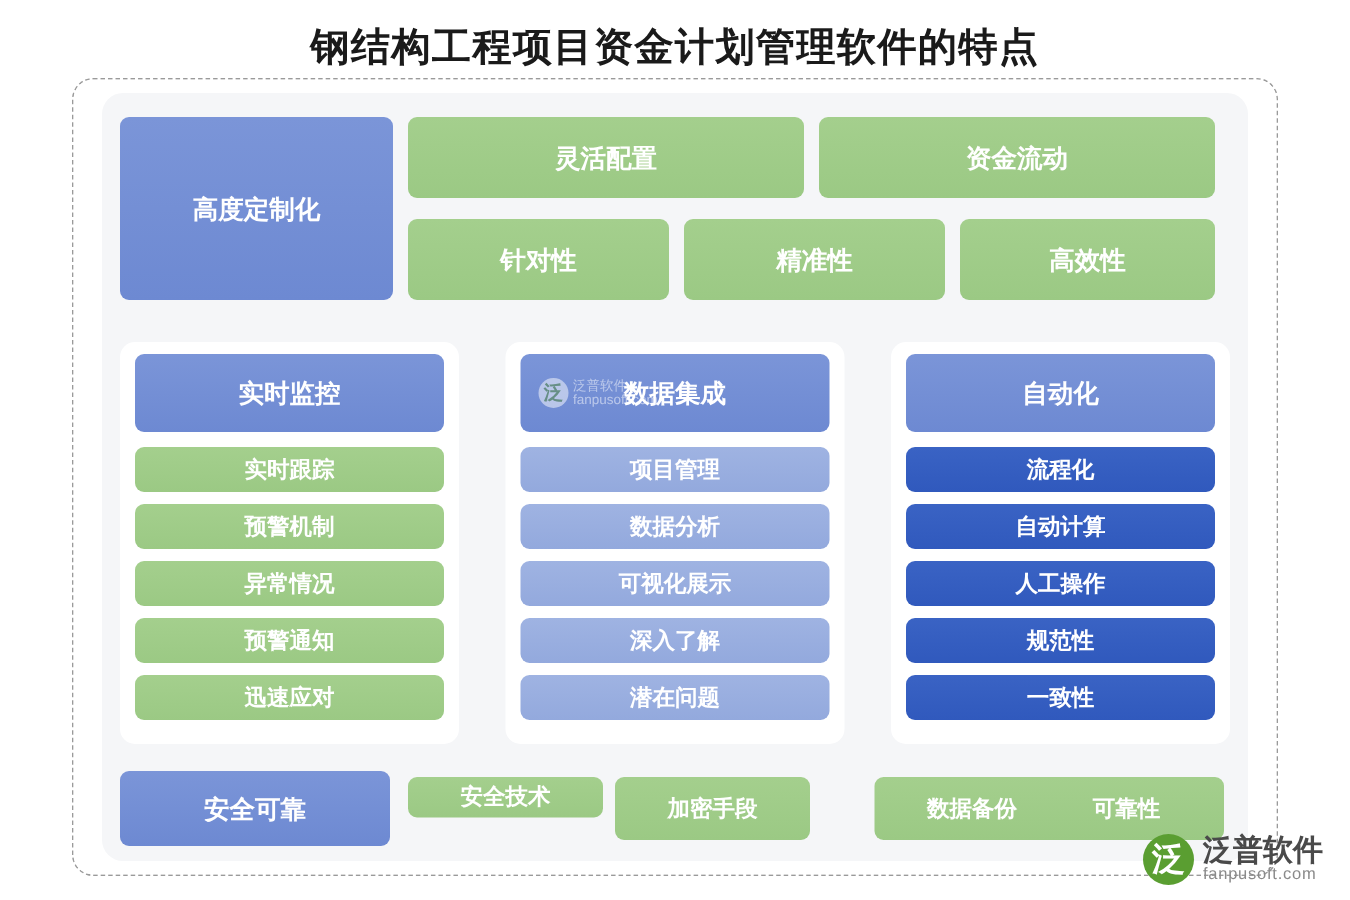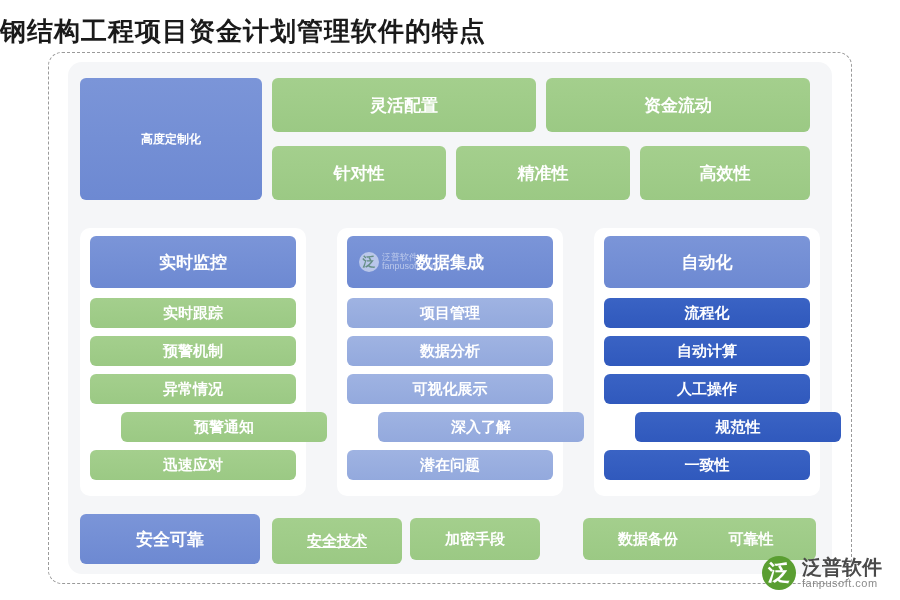--- a/index.html
+++ b/index.html
@@ -13,20 +13,21 @@
     font-family: "Liberation Sans", "DejaVu Sans", sans-serif;
     overflow: hidden;
   }
   .page {
     position: relative;
     width: 900px;
     height: 600px;
     box-sizing: border-box;
   }
   .title {
+    text-align: center;
     font-size: 26px;
     font-weight: bold;
     color: #1a1a1a;
     letter-spacing: 1px;
     padding-top: 12px;
     height: 38px;
     line-height: 38px;
   }
   .outer-frame {
     position: absolute;
@@ -80,21 +81,21 @@
     top: 78px;
     width: 740px;
     height: 128px;
   }
   .r1-left {
     position: absolute;
     left: 0px;
     top: 0px;
     width: 182px;
     height: 122px;
-    font-size: 12px;
+    font-size: 17px;
   }
   .r1-t1 { position: absolute; left: 192px; top: 0px;   width: 264px; height: 54px; font-size: 17px; }
   .r1-t2 { position: absolute; left: 466px; top: 0px;   width: 264px; height: 54px; font-size: 17px; }
   .r1-b1 { position: absolute; left: 192px; top: 68px;  width: 174px; height: 54px; font-size: 17px; }
   .r1-b2 { position: absolute; left: 376px; top: 68px;  width: 174px; height: 54px; font-size: 17px; }
   .r1-b3 { position: absolute; left: 560px; top: 68px;  width: 170px; height: 54px; font-size: 17px; }
 
   
   .columns {
     position: absolute;
@@ -126,21 +127,21 @@
   .item-box {
     position: absolute;
     left: 10px;
     width: 206px;
     height: 30px;
     font-size: 15px;
   }
   .i0 { top: 70px; }
   .i1 { top: 108px; }
   .i2 { top: 146px; }
-  .i3 { top: 184px; margin-left: 31px; }
+  .i3 { top: 184px; }
   .i4 { top: 222px; }
 
   
   .wm {
     position: absolute;
     left: 12px;
     top: 50%;
     transform: translateY(-50%);
     display: flex;
     align-items: center;
@@ -170,21 +171,21 @@
 
   
   .row-bottom {
     position: absolute;
     left: 80px;
     top: 514px;
     width: 740px;
     height: 50px;
   }
   .rb-0 { position: absolute; left: 0px;   top: 0px; width: 180px; height: 50px; font-size: 17px; }
-  .rb-1 { position: absolute; left: 192px; top: 4px; width: 130px; height: 46px; font-size: 15px; text-decoration: underline; }
+  .rb-1 { position: absolute; left: 192px; top: 4px; width: 130px; height: 27px; font-size: 15px; }
   .rb-2 { position: absolute; left: 330px; top: 4px; width: 130px; height: 42px; font-size: 15px; }
   .rb-3 { position: absolute; left: 468px; top: 4px; width: 130px; height: 42px; font-size: 15px; margin-left: 35px; }
   .rb-4 { position: absolute; left: 606px; top: 4px; width: 130px; height: 42px; font-size: 15px; }
 
   
   .logo {
     position: absolute;
     right: 18px;
     bottom: 10px;
     display: flex;

